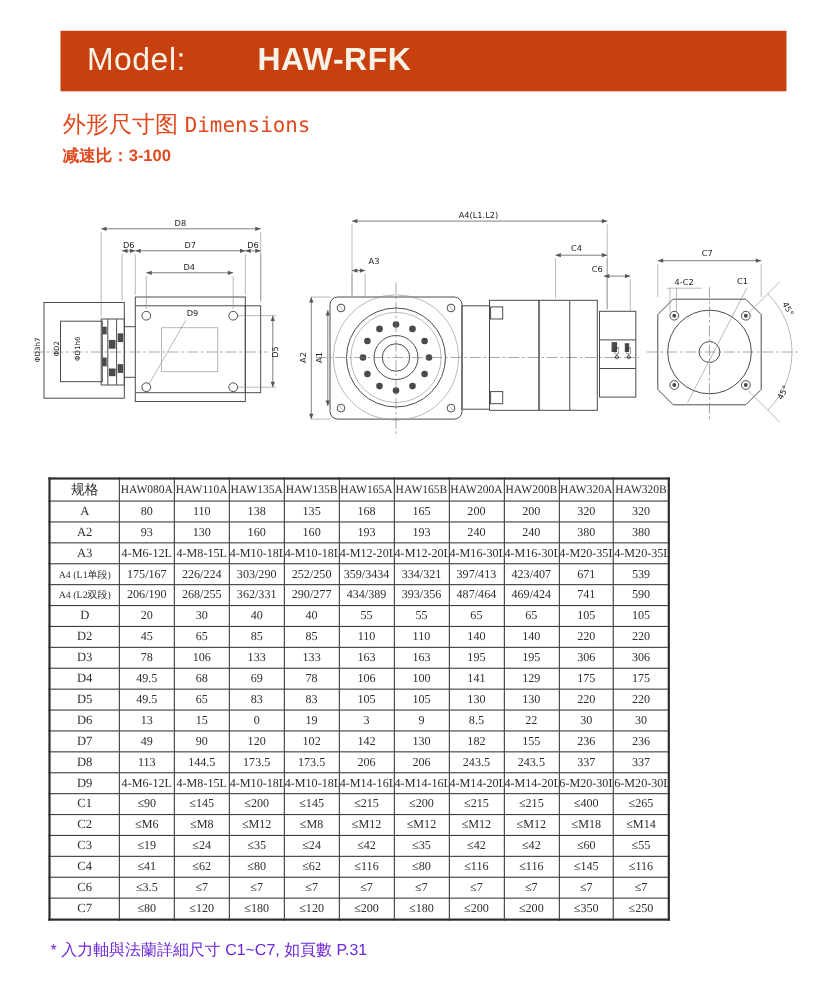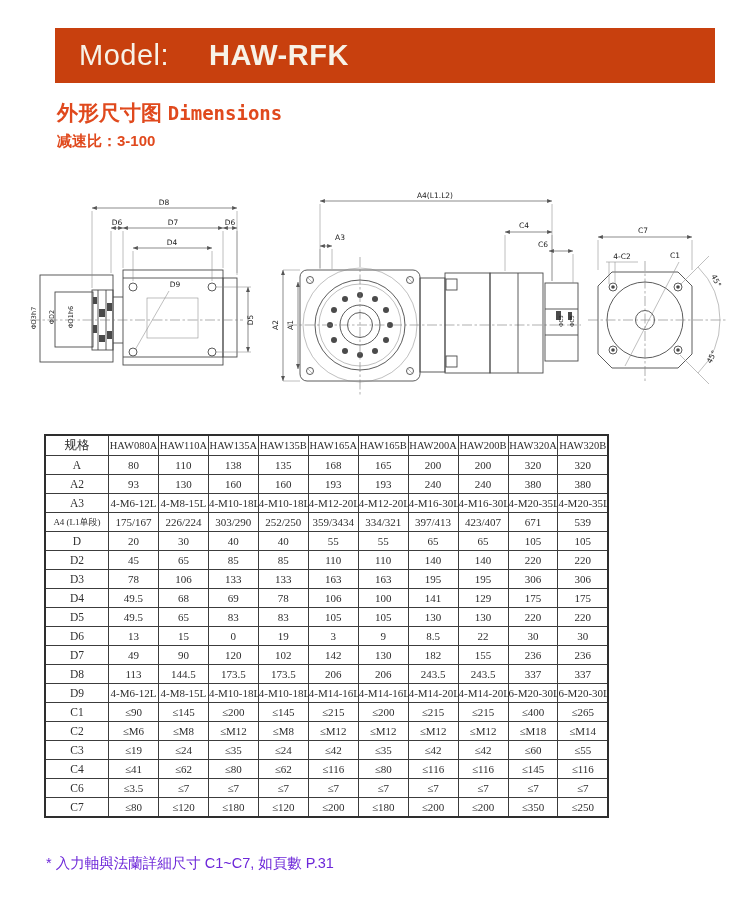--- a/index.html
+++ b/index.html
@@ -2,25 +2,25 @@
 <html style="--banner-bg: #c8400e; --accent: #e0491d;"><head>
 <meta charset="utf-8">
 <style>
   html,body { margin:0; padding:0; background:#fff; }
   .page { position:relative; width:750px; height:907px; background:#ffffff;
           font-family:"Liberation Sans", sans-serif; overflow:hidden; }
 
   .banner { position:absolute; left:55px; top:28px; width:660px; height:55px;
             background:var(--banner-bg,#c8400e); color:#f7f2e7;
             display:flex; align-items:center; padding-left:24px; box-sizing:border-box;
-            font-size:29px; letter-spacing:0.5px; }
+            font-size:29px; letter-spacing:0.5px;gap:25px; }
   .banner .model { font-weight:bold;margin-left:40px; }
 
   .subtitle { position:absolute; left:57px; top:99px; color:var(--accent,#e0491d);
-              font-size:21px; font-weight:bold; white-space:nowrap; }
+              font-size:21px; font-weight:normal; white-space:nowrap; }
   .subtitle .en { font-family:"DejaVu Sans Mono", monospace; font-size:19px; }
   .ratio { position:absolute; left:57px; top:132px; color:var(--accent,#e0491d);
            font-size:15px; font-weight:bold; }
 
   .drawings { position:absolute; left:25px; top:185px; }
   .drawings .s   { stroke:#4a4a4a; stroke-width:0.9; fill:none; }
   .drawings .t   { stroke:#8a8a8a; stroke-width:0.55; fill:none; }
   .drawings .dim { stroke:#5a5a5a; stroke-width:0.7; fill:none; }
   .drawings .cl  { stroke:#7a7a7a; stroke-width:0.6; fill:none; stroke-dasharray:10 2.5 2.5 2.5; }
   .drawings .fl  { fill:#4a4a4a; stroke:none; }
@@ -281,20 +281,33 @@
           <td>303/290</td>
           <td>252/250</td>
           <td>359/3434</td>
           <td>334/321</td>
           <td>397/413</td>
           <td>423/407</td>
           <td>671</td>
           <td>539</td>
         </tr>
         <tr>
+          <th class="rowlabel small">A4 (L2双段)</th>
+          <td>206/190</td>
+          <td>268/255</td>
+          <td>362/331</td>
+          <td>290/277</td>
+          <td>434/389</td>
+          <td>393/356</td>
+          <td>487/464</td>
+          <td>469/424</td>
+          <td>741</td>
+          <td>590</td>
+        </tr>
+        <tr>
           <th class="rowlabel">D</th>
           <td>20</td>
           <td>30</td>
           <td>40</td>
           <td>40</td>
           <td>55</td>
           <td>55</td>
           <td>65</td>
           <td>65</td>
           <td>105</td>

